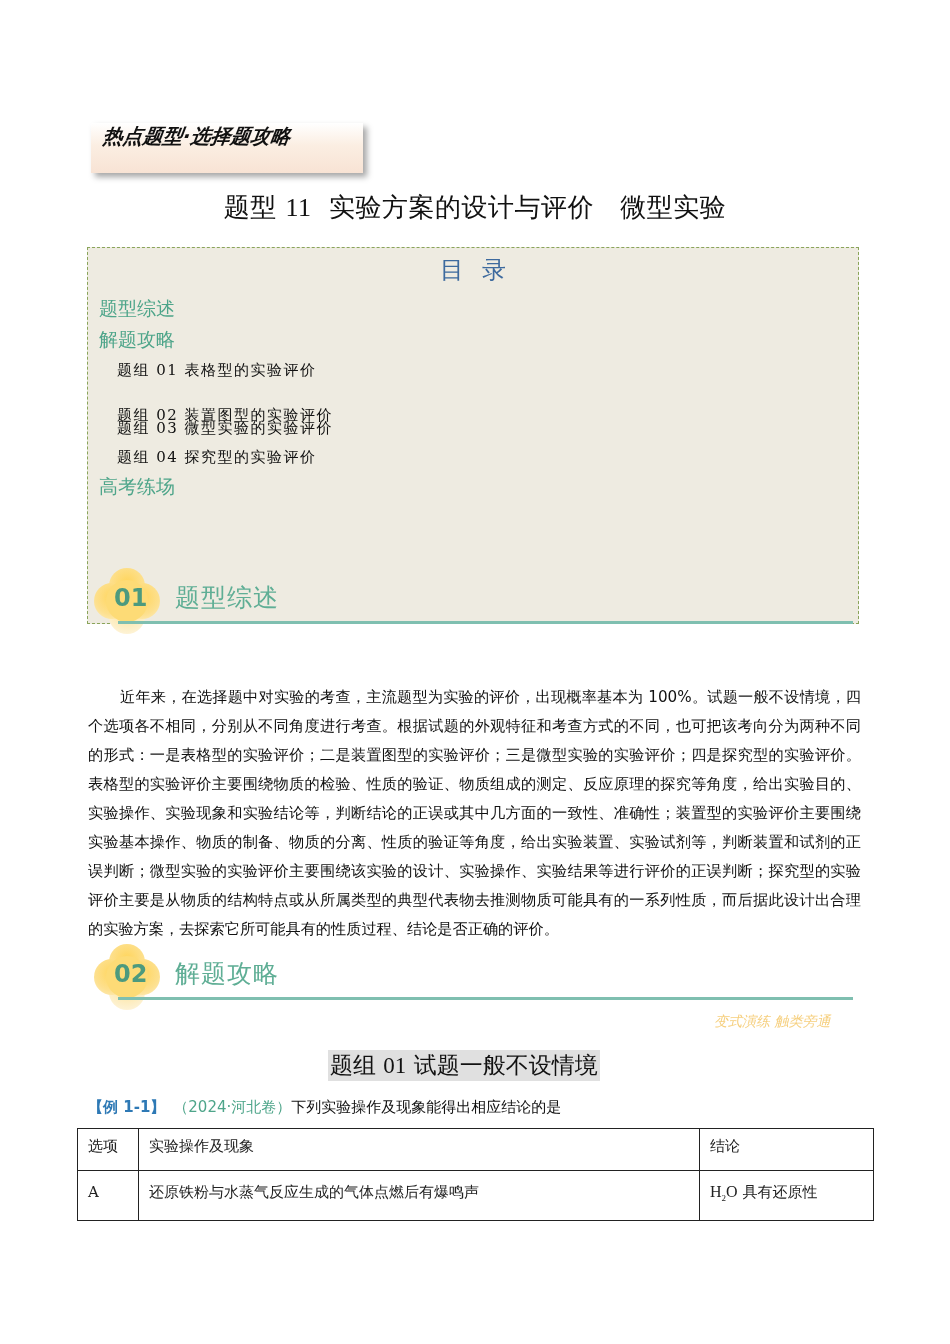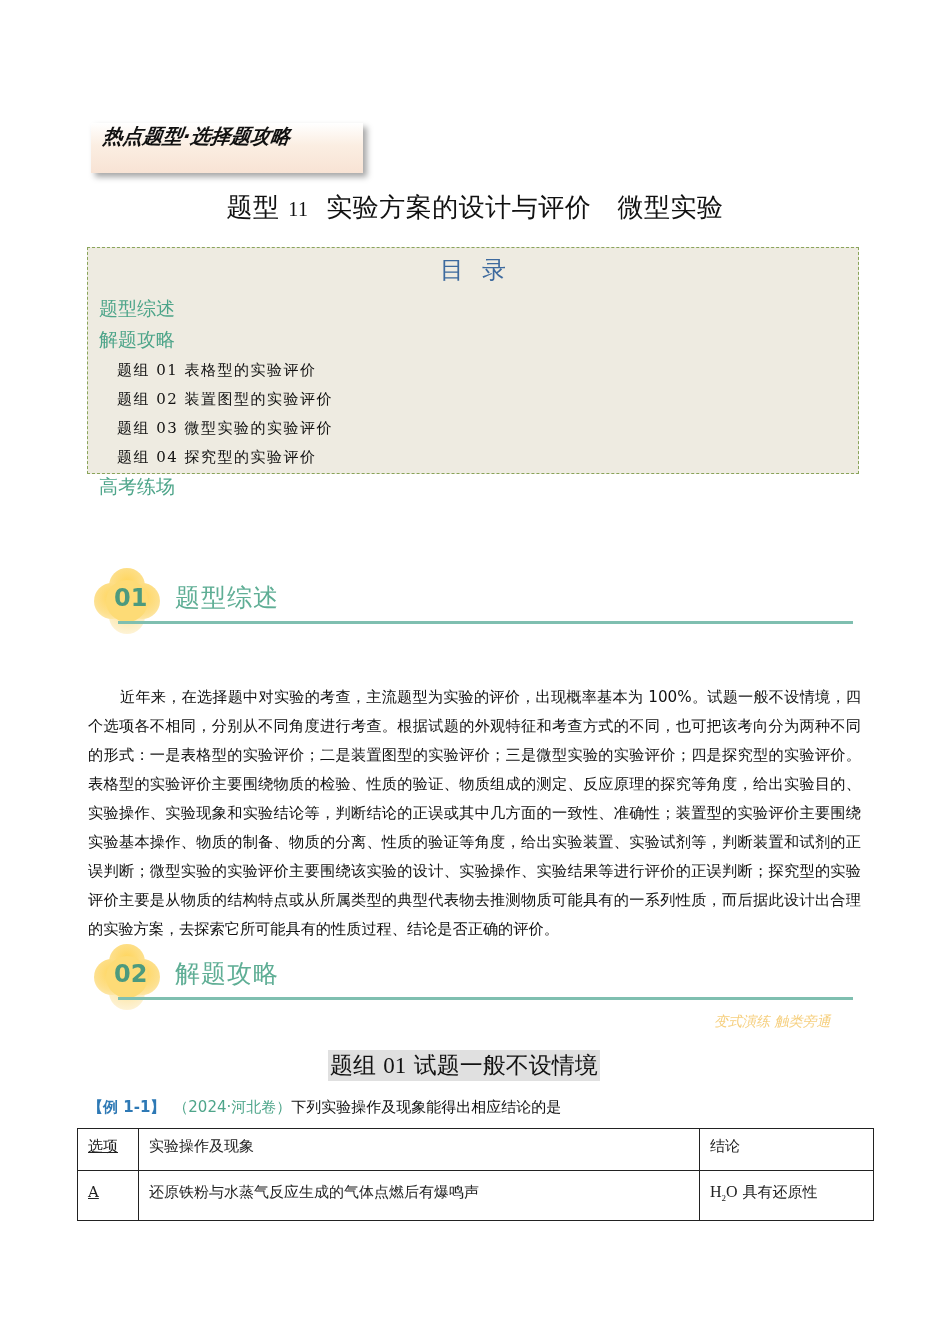--- a/index.html
+++ b/index.html
@@ -14,24 +14,24 @@
     .banner-text {
       position: absolute; left: 12px; top: 0px;
       font-family: "DejaVu Sans", sans-serif; font-weight: bold; font-style: italic;
       font-size: 20px; color: #111; letter-spacing: 0px; transform: skewX(-8deg);
     }
 
     .doc-title {
       position: absolute; left: 0; top: 190px; width: 950px; text-align: center;
       font-family: "DejaVu Sans", sans-serif; font-size: 26px; color: #111; letter-spacing: 0.5px;
     }
-    .doc-title .num { font-family: "Liberation Serif", serif; font-size: 20px; }
+    .doc-title .num { font-family: "Liberation Serif", serif; font-size: 26px; }
 
     .toc {
-      position: absolute; left: 87px; top: 247px; width: 772px; height: 227px;
+      position: absolute; left: 87px; top: 247px; width: 772px; height: 377px;
       background: #eeebe1; border: 1.5px dashed #8aa45a;
     }
     .toc-title {
       position: absolute; left: 0; top: 6px; width: 100%; text-align: center;
       font-family: "DejaVu Sans", sans-serif; font-size: 24px; color: #3d6a9e; letter-spacing: 18px;
       padding-left: 18px;
     }
     .toc-main {
       position: absolute; left: 11px; font-family: "DejaVu Sans", sans-serif;
       font-size: 19px; color: #4ea58a;
@@ -90,21 +90,21 @@
     .ex-tag { color: #2e79b5; font-weight: bold; font-family: "DejaVu Sans", sans-serif; }
     .ex-src { color: #4ea58a; font-family: "DejaVu Sans", sans-serif; margin-left: 8px; }
 
     table.qtable {
       position: absolute; left: 77px; top: 1128px; width: 797px; border-collapse: collapse;
       font-family: "DejaVu Serif", serif; font-size: 15px; color: #222;
     }
     table.qtable td { border: 1.5px solid #222; padding: 0 10px; vertical-align: top; }
     table.qtable tr.hdr td { height: 42px; padding-top: 8px; }
     table.qtable tr.row td { height: 50px; padding-top: 12px; }
-    .c1 { width: 61px; text-decoration: underline; }
+    .c1 { width: 61px; }
     .c2 { width: 561px; }
     .formula { font-family: "Liberation Serif", serif; font-size: 16px; }
     .formula sub { font-size: 9px; }
   </style>
 </head>
 <body>
 
 <div class="banner">
   <span class="banner-text">热点题型·选择题攻略</span>
 </div>
@@ -114,21 +114,21 @@
   <span class="num">11</span>&nbsp;
   <span>实验方案的设计与评价</span>&nbsp;&nbsp;
   <span>微型实验</span>
 </div>
 
 <div class="toc">
   <div class="toc-title">目录</div>
   <div class="toc-main" style="top:48px;">题型综述</div>
   <div class="toc-main" style="top:79px;">解题攻略</div>
   <div class="toc-sub" style="top:113px;">题组 01  表格型的实验评价</div>
-  <div class="toc-sub" style="top:142px;">题组 02  装置图型的实验评价</div>
+  <div class="toc-sub" style="top:158px;">题组 02  装置图型的实验评价</div>
   <div class="toc-sub" style="top:171px;">题组 03  微型实验的实验评价</div>
   <div class="toc-sub" style="top:200px;">题组 04  探究型的实验评价</div>
   <div class="toc-main" style="top:226px;">高考练场</div>
 </div>
 
 <div class="sec-head" style="top:562px;">
   <div class="flower">
     <div class="petal p4"></div>
     <div class="petal p1"></div>
     <div class="petal p2"></div>

